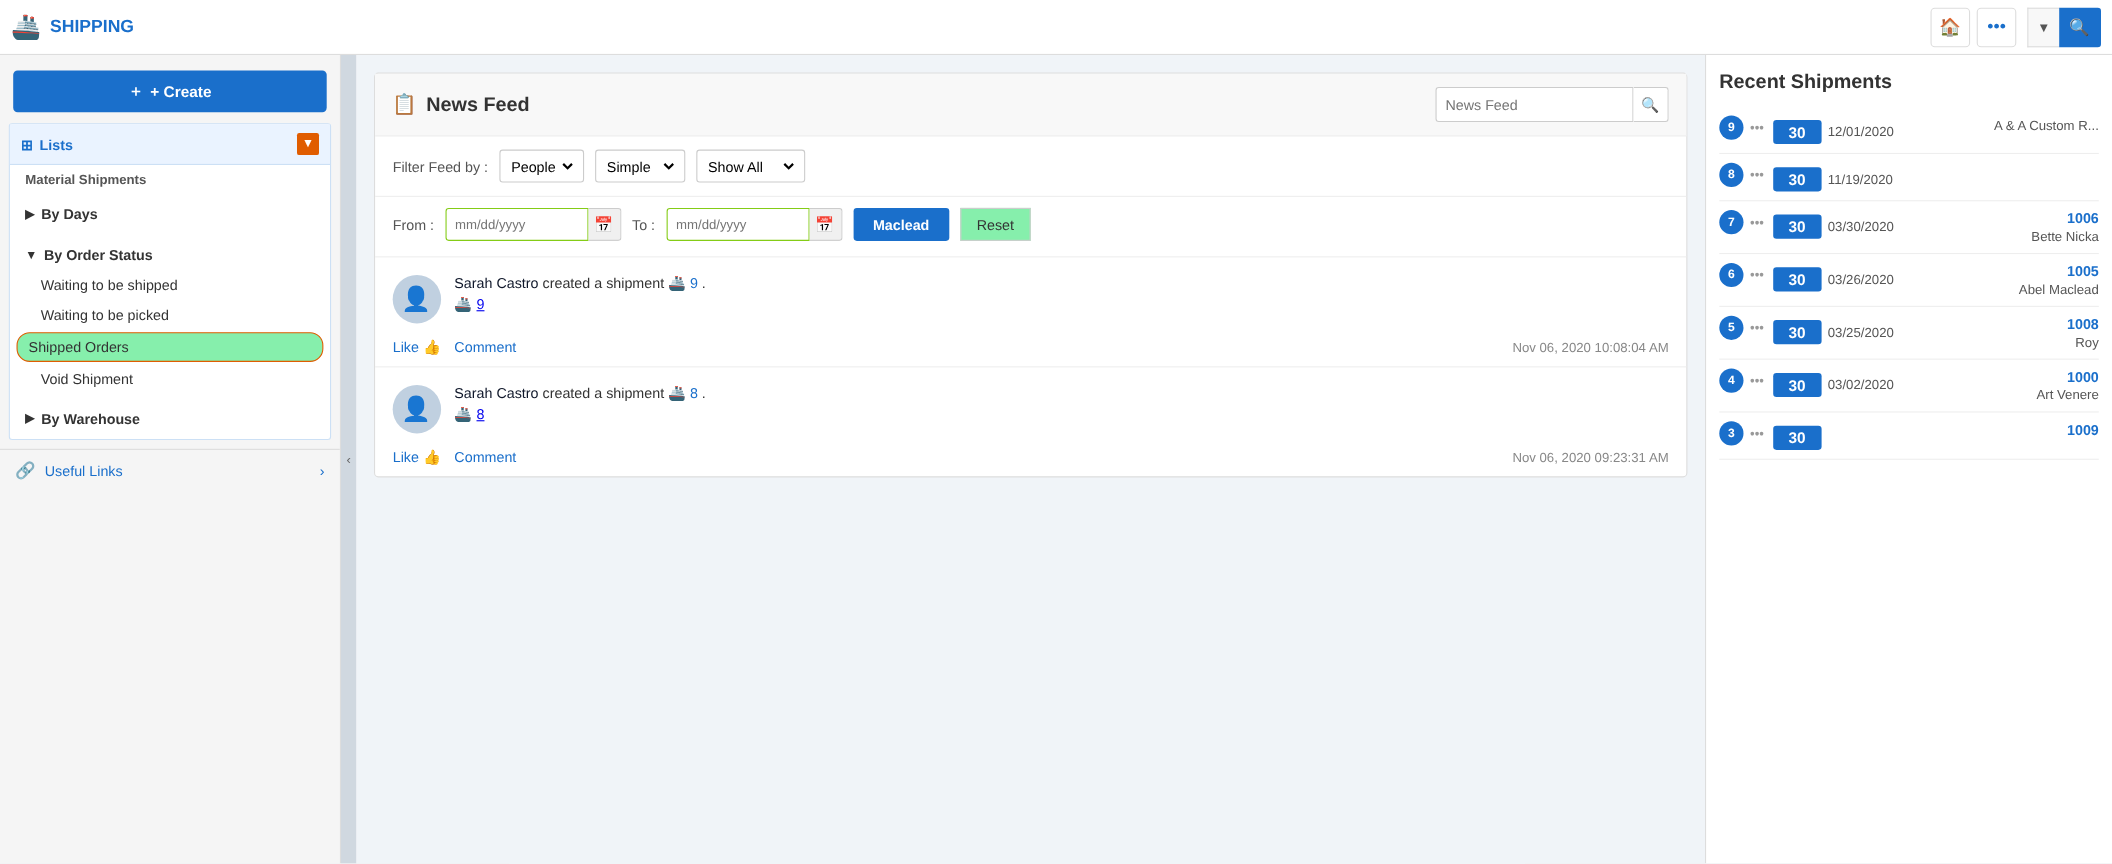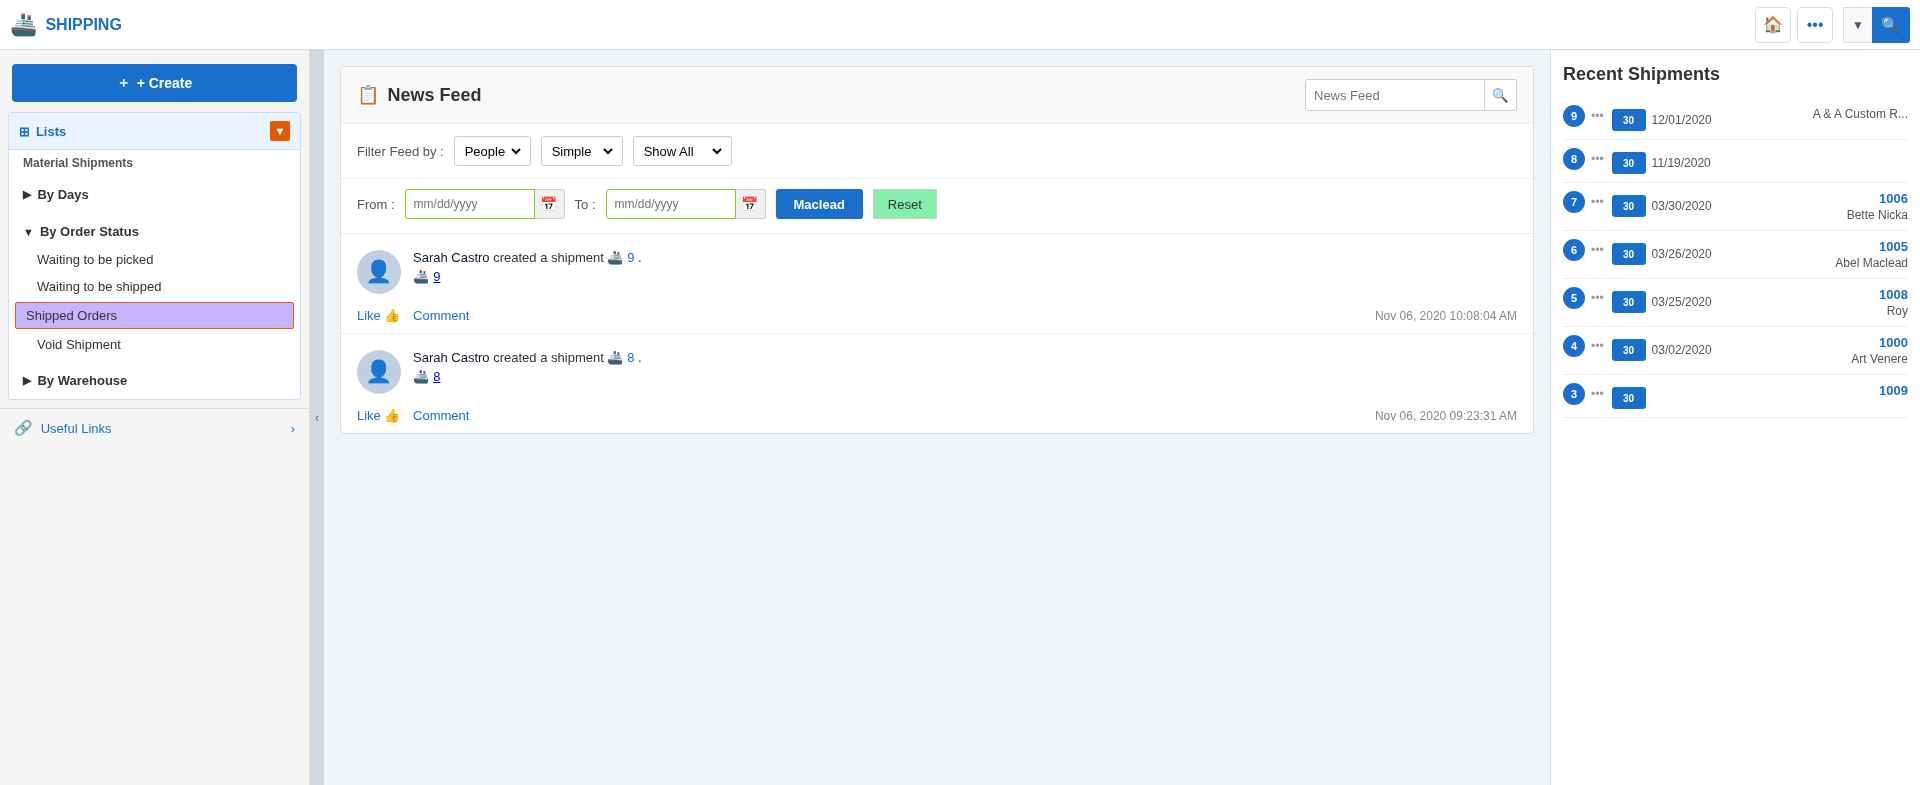--- a/index.html
+++ b/index.html
@@ -64,21 +64,21 @@
     }
     .sidebar-section-header .dropdown-icon {
       background: #e05c00; color: #fff; border: none; width: 20px; height: 20px;
       display: flex; align-items: center; justify-content: center; font-size: 11px;
       border-radius: 2px; cursor: pointer;
     }
     .sidebar-item {
       padding: 7px 14px 7px 20px; cursor: pointer; color: #333; font-size: 13px;
     }
     .sidebar-item.active {
-      background: #c4b5fd; border: 1.5px solid #e05c00; border-radius: 2px; margin: 2px 6px;
+      background: #86efac; border: 1.5px solid #e05c00; border-radius: 12px; margin: 2px 6px;
       padding: 5px 10px;
     }
     .sidebar-group { padding: 4px 0; }
     .sidebar-group-header {
       display: flex; align-items: center; gap: 6px; padding: 7px 14px;
       cursor: pointer; font-weight: bold; color: #333; font-size: 13px;
     }
     .sidebar-group-header .arrow { font-size: 11px; }
     .sidebar-sub-item { padding: 6px 14px 6px 28px; cursor: pointer; color: #333; font-size: 13px; }
     .sidebar-label { padding: 6px 14px; font-weight: bold; color: #555; font-size: 12px; }
@@ -174,22 +174,22 @@
     .right-panel { width: 370px; min-width: 370px; background: #fff; border-left: 1px solid #ddd; padding: 14px 12px; overflow-y: auto; }
     .right-panel-title { font-size: 18px; font-weight: bold; color: #333; margin-bottom: 12px; }
     .shipment-item { display: flex; align-items: flex-start; gap: 8px; padding: 8px 0; border-bottom: 1px solid #eee; }
     .shipment-num-badge {
       background: #1a6fcb; color: #fff; border-radius: 50%; width: 22px; height: 22px;
       display: flex; align-items: center; justify-content: center; font-size: 11px; font-weight: bold; flex-shrink: 0;
     }
     .shipment-menu-icon { color: #999; font-size: 12px; cursor: pointer; margin-left: 2px; }
     .shipment-date-row { display: flex; align-items: center; gap: 6px; margin-top: 4px; }
     .cal-badge {
-      background: #1a6fcb; color: #fff; border-radius: 3px; width: 34px; height: 22px;
-      display: flex; align-items: center; justify-content: center; font-size: 10px; font-weight: bold;
+      background: #1a6fcb; color: #fff; border-radius: 3px; width: 44px; height: 22px;
+      display: flex; align-items: center; justify-content: center; font-size: 14px; font-weight: bold;
     }
     .shipment-date { color: #555; font-size: 12px; }
     .shipment-right { display: flex; flex-direction: column; align-items: flex-end; flex: 1; }
     .shipment-order-num { color: #1a6fcb; font-weight: bold; font-size: 13px; }
     .shipment-customer { color: #555; font-size: 12px; margin-top: 2px; }
   </style>
 </head>
 <body>
 
 <nav class="top-nav">
@@ -236,22 +236,22 @@
           <span class="arrow">▶</span>
           <span>By Days</span>
         </div>
       </div>
 
       <div class="sidebar-group">
         <div class="sidebar-group-header">
           <span class="arrow">▼</span>
           <span>By Order Status</span>
         </div>
+        <div class="sidebar-sub-item">Waiting to be shipped</div>
         <div class="sidebar-sub-item">Waiting to be picked</div>
-        <div class="sidebar-sub-item">Waiting to be shipped</div>
         <div class="sidebar-item active">Shipped Orders</div>
         <div class="sidebar-sub-item">Void Shipment</div>
       </div>
 
       <div class="sidebar-group">
         <div class="sidebar-group-header">
           <span class="arrow">▶</span>
           <span>By Warehouse</span>
         </div>
       </div>

